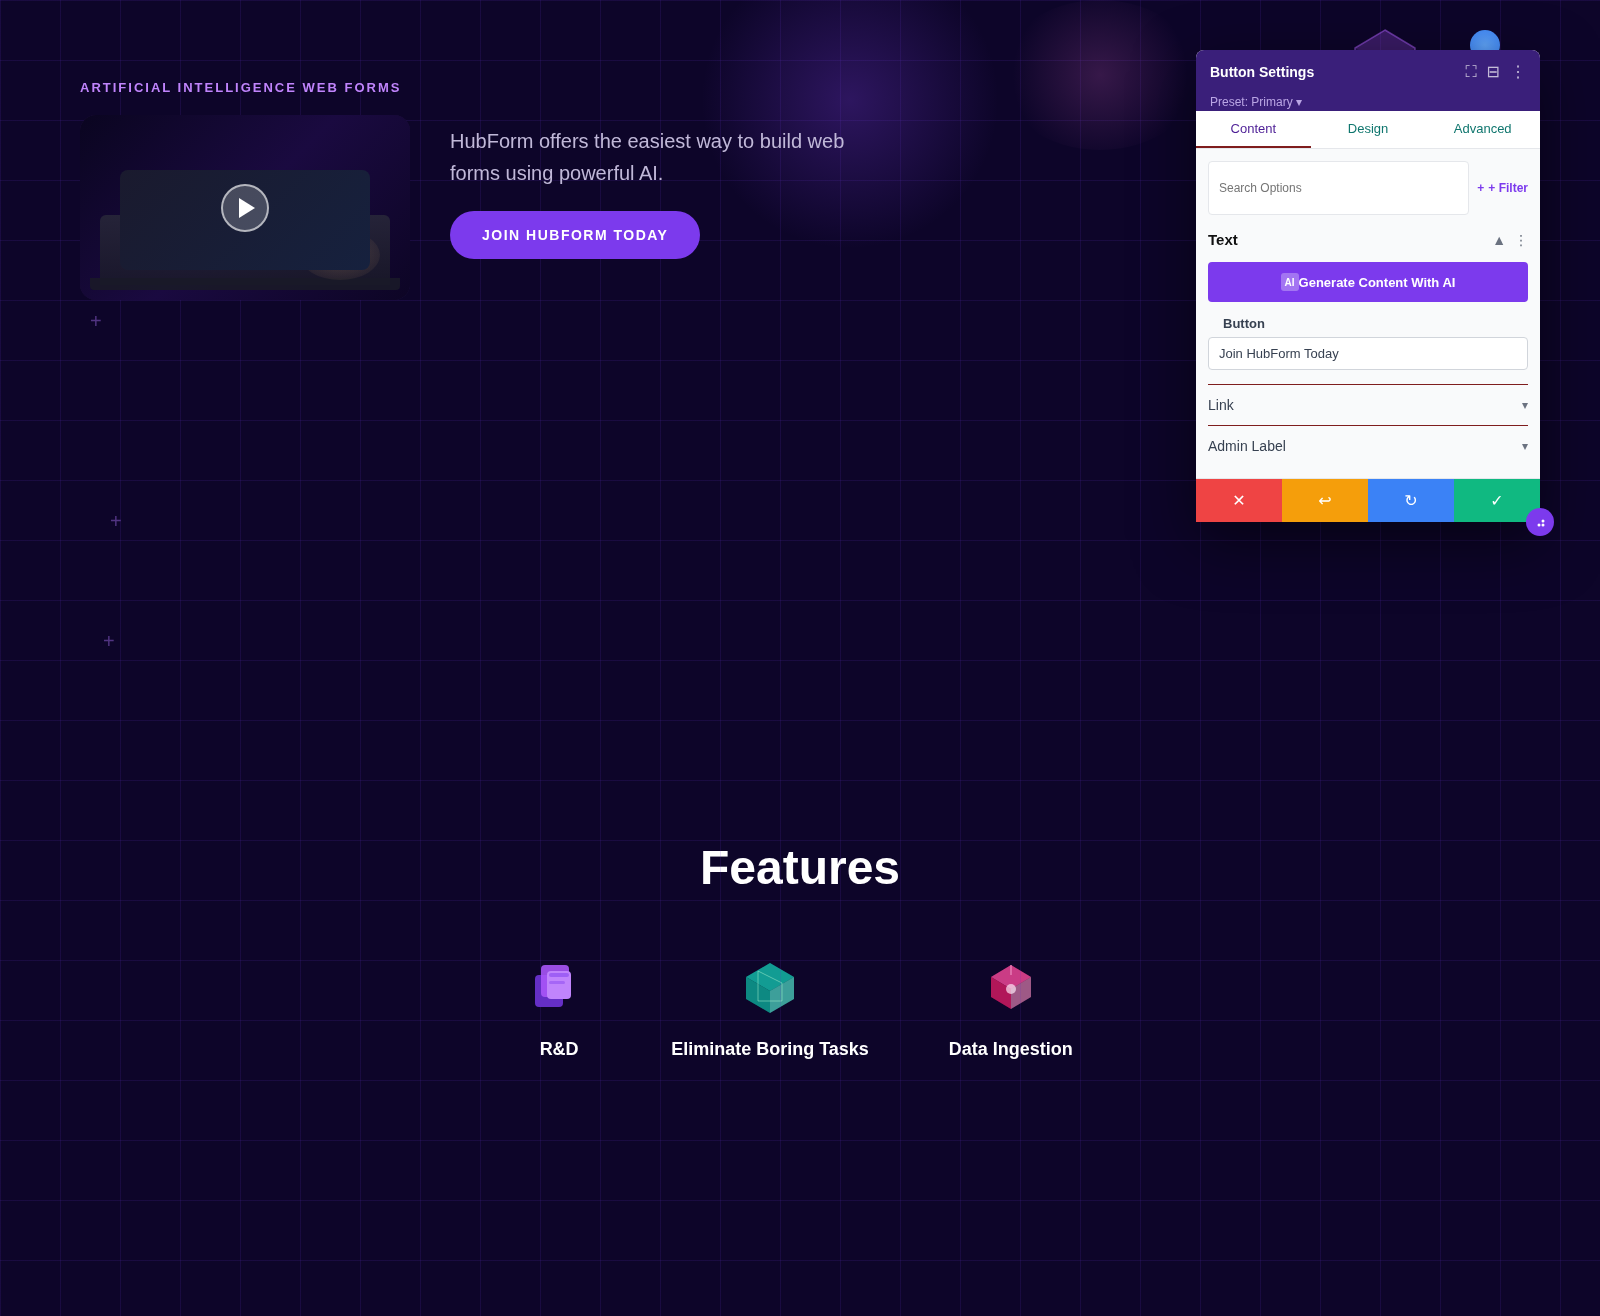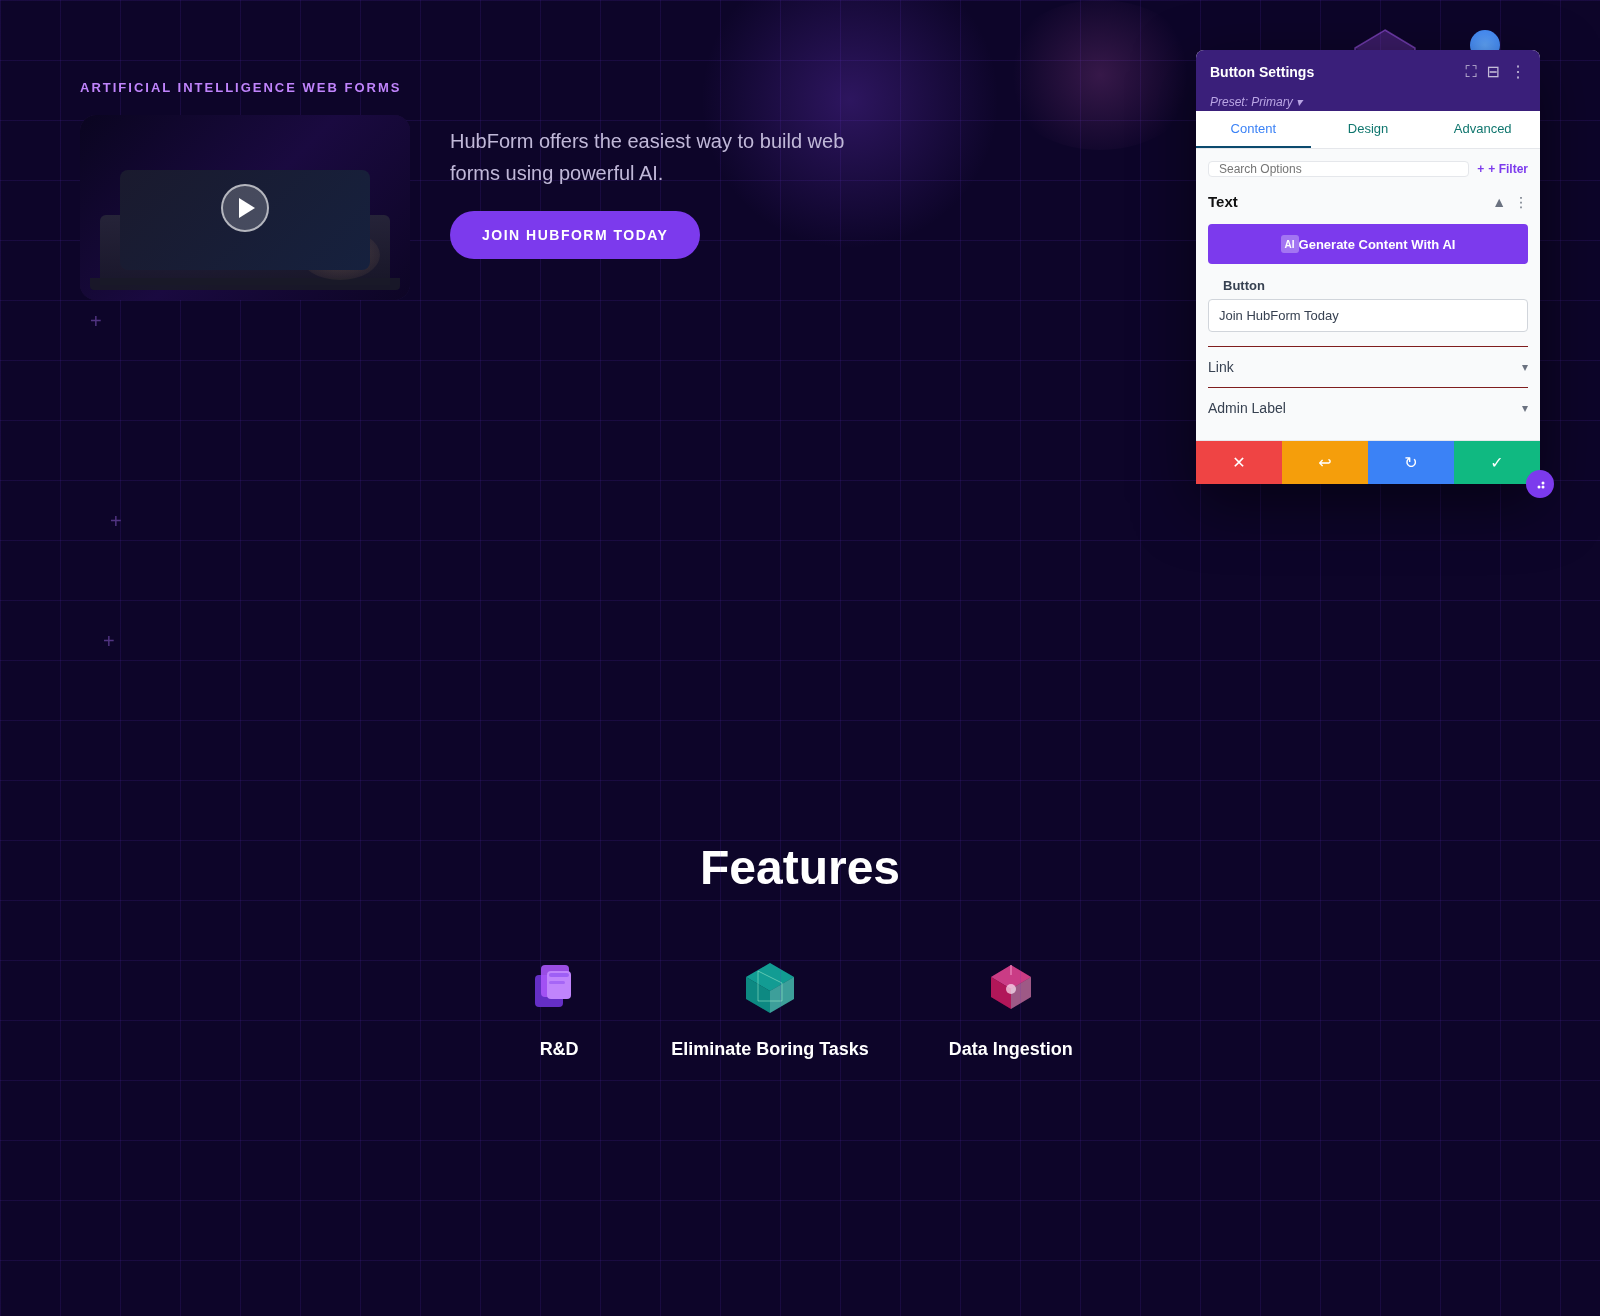--- a/index.html
+++ b/index.html
@@ -259,62 +259,61 @@
       color: rgba(255,255,255,0.7);
       cursor: pointer;
       font-size: 16px;
     }
 
     .panel-preset {
       color: rgba(200,180,240,0.9);
       font-size: 12px;
       padding: 2px 14px;
       background: #3a1f7a;
-      font-style: italic;
     }
 
     .panel-tabs {
       display: flex;
       border-bottom: 1px solid #e5e7eb;
       background: #fff;
     }
 
     .panel-tab {
       flex: 1;
       padding: 10px 8px;
       text-align: center;
       font-size: 13px;
       font-weight: 500;
       color: #0f766e;
       cursor: pointer;
       border-bottom: 2px solid transparent;
     }
 
     .panel-tab.active {
-      color: #3b82f6;
-      border-bottom: 2px solid #0c4a6e;
+      color: #4c1d95;
+      border-bottom: 2px solid #7f1d1d;
     }
 
     .panel-body {
       padding: 12px;
       background: #f9fafb;
     }
 
     .panel-search-row {
       display: flex;
       align-items: center;
       gap: 8px;
       margin-bottom: 12px;
     }
 
     .panel-search-input {
       flex: 1;
       border: 1px solid #e5e7eb;
       border-radius: 4px;
-      padding: 0 10px;
+      padding: 19px 10px;
       font-size: 12px;
       color: #9ca3af;
       background: #fff;
     }
 
     .panel-filter-btn {
       background: none;
       border: none;
       color: #7c3aed;
       font-size: 12px;

